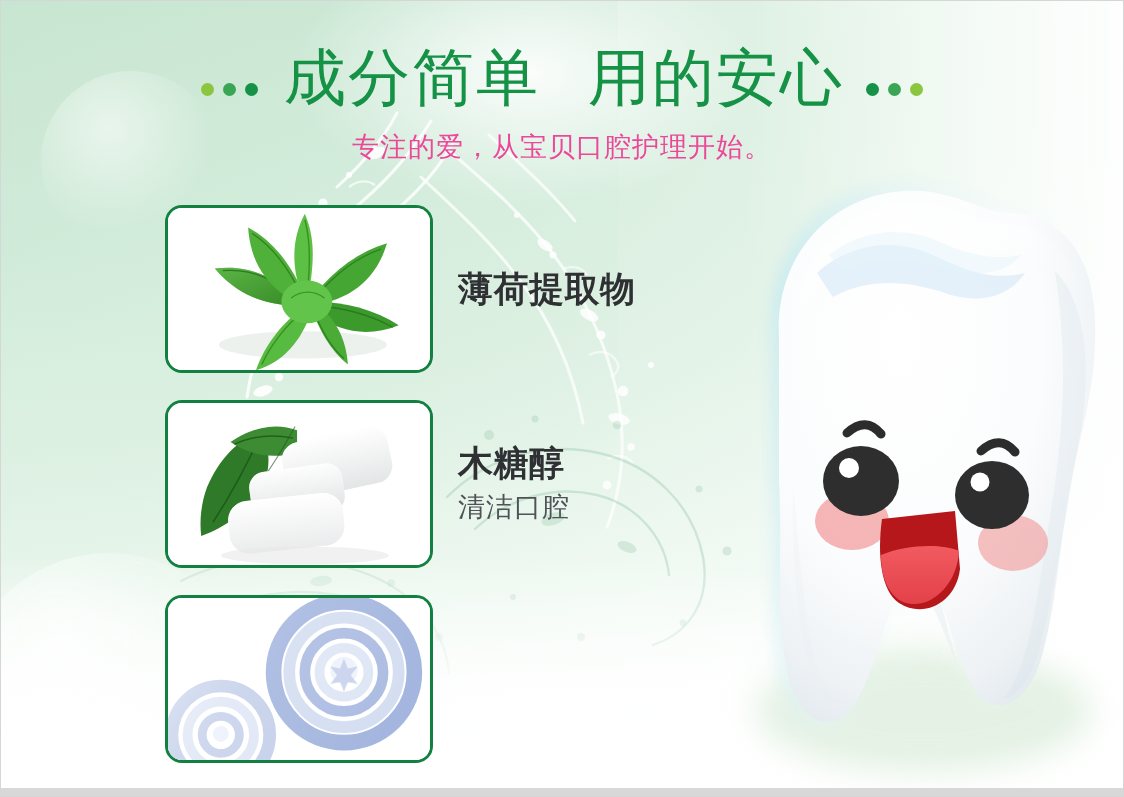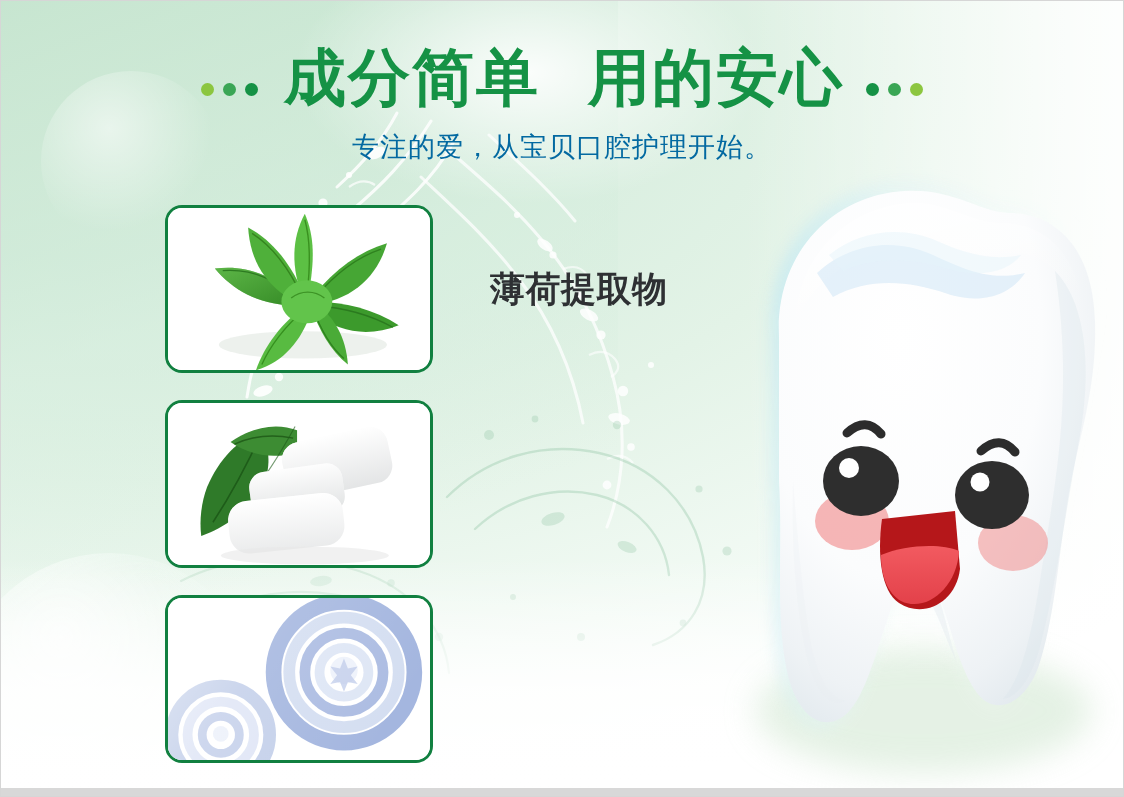--- a/index.html
+++ b/index.html
@@ -55,37 +55,37 @@
 
   
   .header{position:absolute;left:0;top:46px;width:100%;text-align:center;}
   .title-row{display:flex;align-items:center;justify-content:center;gap:0;}
   .dots{display:flex;align-items:center;gap:9px;}
   .dots .d{width:13px;height:13px;border-radius:50%;display:block;}
   .dots-left{margin-right:26px;margin-top:22px;}
   .dots-right{margin-left:22px;margin-top:22px;}
   .title{
     font-size:62px;
-    font-weight:700;
+    font-weight:400;
     line-height:1;
     letter-spacing:2px;
     white-space:nowrap;
   }
   .title .gap{display:inline-block;width:48px;}
   .subtitle{
     margin-top:20px;
     font-family:"Liberation Serif","DejaVu Serif",serif;
     font-size:27px;
-    color:#0369a1;
+    color:#ec4899;
     letter-spacing:1px;
   }
 
   
   .rows{position:absolute;left:164px;top:193px;}
-  .row{display:flex;align-items:center;height:190px;margin-bottom:5px;gap:32px;}
+  .row{display:flex;align-items:center;height:190px;margin-bottom:5px;}
   .thumb{
     position:relative;
     width:268px;height:168px;
     border:3px solid #118040;
     border-radius:17px;
     overflow:hidden;
     background:#ffffff;
     flex:0 0 auto;
     box-sizing:border-box;
   }
@@ -309,20 +309,24 @@
                   <stop offset="1" stop-color="#d9dbdc"></stop>
               </linearGradient>
               <linearGradient id="gg2" x1="0" y1="0" x2="0" y2="1">
                 <stop offset="0" stop-color="#ffffff"></stop>
                   <stop offset="1" stop-color="#cfd2d3"></stop>
               </linearGradient>
             </defs>
           </svg>
         </div>
       </div>
+      <div class="txt">
+        <div class="name">木糖醇</div>
+        <div class="desc">清洁口腔</div>
+      </div>
     </div>
 
     <div class="row">
       <div class="thumb" id="thumb2" style="border-color: rgb(17, 128, 64);">
         <div class="art">
           <svg viewBox="0 0 268 168" preserveAspectRatio="xMidYMid slice">
             <rect width="268" height="168" fill="#ffffff"></rect>
             <g opacity=".96">
               <circle cx="180" cy="76" r="72" fill="none" stroke="#8fa6d8" stroke-width="16" opacity=".85"></circle>
               <circle cx="180" cy="76" r="56" fill="none" stroke="#c8d4ee" stroke-width="12" opacity=".8"></circle>

